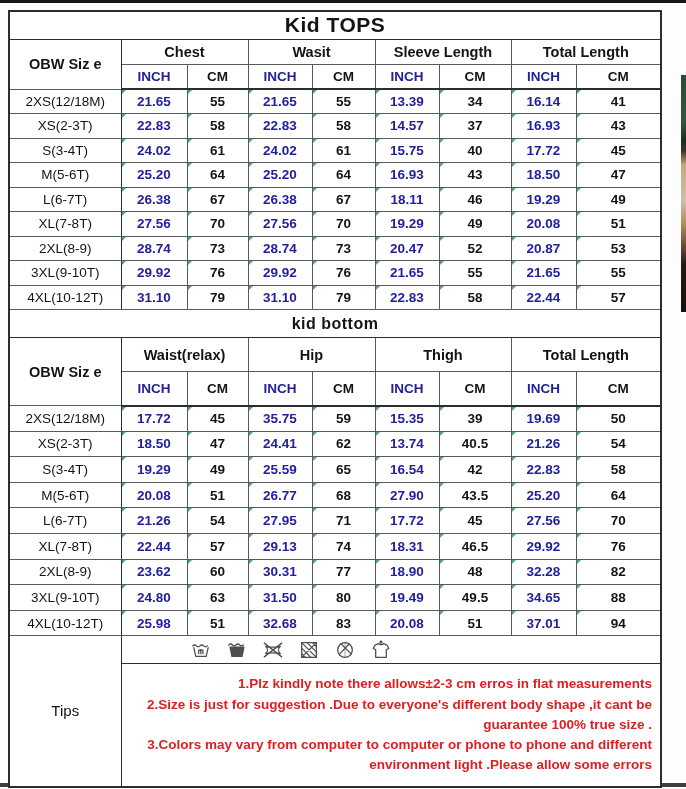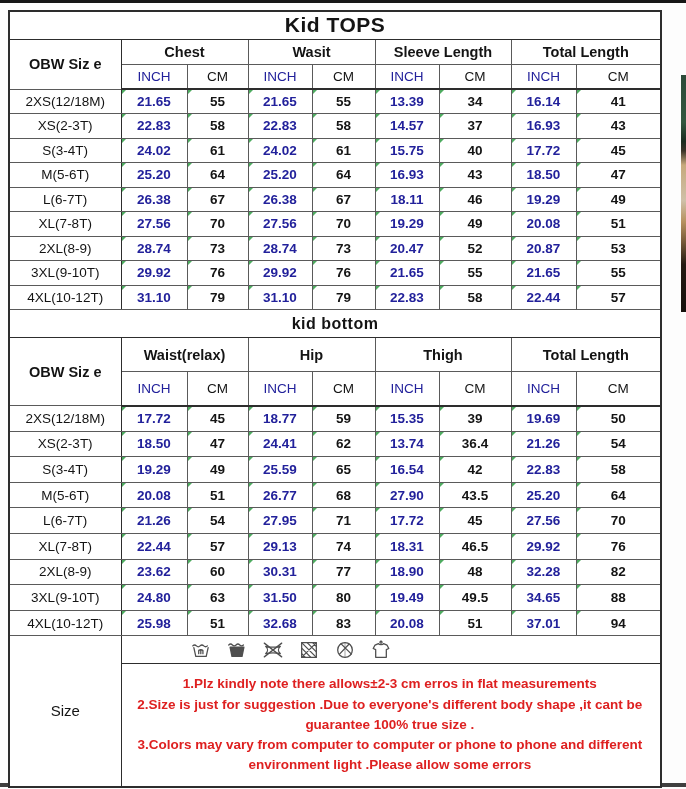--- a/index.html
+++ b/index.html
@@ -25,42 +25,42 @@
   }
   td{border:1px solid #5a5a5a;text-align:center;vertical-align:middle;padding:0;color:#141414;}
   tr.title-row{height:28px;}
   tr.title-row td{font-size:21px;font-weight:bold;border-bottom:1px solid #2d2d2d;letter-spacing:.5px;}
   tr.title-row.lower td{font-size:16px;}
   tr.group-row td{font-size:14.5px;font-weight:bold;}
   #tops-head tr.group-row{height:25px;}
   #tops-head tr.unit-row{height:25px;}
   #bottoms-head tr.group-row{height:34px;}
   #bottoms-head tr.unit-row{height:34px;}
-  tr.unit-row td{font-size:13.5px;font-weight:normal;border-bottom:2px solid #2d2d2d;}
+  tr.unit-row td{font-size:13.5px;font-weight:bold;border-bottom:2px solid #2d2d2d;}
   td.size-head{font-size:14.5px;font-weight:normal;border-right:1px solid #2d2d2d;}
   td.inch-h{color:#22219b;}
   #tops-body tr{height:24.5px;}
   #bottoms-body tr{height:25.6px;}
   #tops-body td,#bottoms-body td{font-size:13.5px;border-top:1px solid #8a8a8a;}
   td.size-cell{font-weight:normal;border-right:1px solid #2d2d2d;}
   td.val{font-weight:bold;position:relative;}
   td.val.inch{color:#22219b;}
   td.val.cm{color:#141414;}
   td.val::before{
     content:"";position:absolute;top:0;left:0;
     border-top:4px solid #2f9e44;border-right:4px solid transparent;opacity:.85;
   }
   tr.icons-row{height:28px;}
   td.tips-label-cell{font-size:15px;border-right:1px solid #2d2d2d;border-top:1px solid #5a5a5a;}
   td.icons-cell{border-bottom:1px solid #2d2d2d;}
   .icons-strip{display:flex;align-items:center;gap:14px;padding-left:68px;}
   .care-icon{width:22px;height:22px;display:inline-block;}
   .care-icon svg{width:100%;height:100%;stroke:#4f4f4f;fill:none;stroke-width:1.4;stroke-linecap:round;stroke-linejoin:round;}
   tr.tips-text-row{height:114px;}
-  td.tips-text-cell{text-align:center;vertical-align:top;padding:10px 8px 10px 6px;}
+  td.tips-text-cell{text-align:right;vertical-align:top;padding:10px 8px 10px 6px;}
   .tip-line{color:#de2020;font-weight:bold;font-size:13.5px;line-height:1.5;max-width:545px;}
 </style>
 </head>
 <body>
 
 <div class="top-edge-line"></div>
 <div class="photo-edge-strip"></div>
 <div class="bottom-edge-line"></div>
 
 <table class="size-chart">
@@ -224,35 +224,35 @@
       <td class="inch-h">INCH</td>
       <td>CM</td>
     </tr>
   </thead>
 
   <tbody id="bottoms-body">
       <tr>
         <td class="size-cell">2XS(12/18M)</td>
         <td class="val inch">17.72</td>
         <td class="val cm">45</td>
-        <td class="val inch">18.77</td>
+        <td class="val inch">35.75</td>
         <td class="val cm">59</td>
         <td class="val inch">15.35</td>
         <td class="val cm">39</td>
         <td class="val inch">19.69</td>
         <td class="val cm">50</td>
       </tr>
       <tr>
         <td class="size-cell">XS(2-3T)</td>
         <td class="val inch">18.50</td>
         <td class="val cm">47</td>
         <td class="val inch">24.41</td>
         <td class="val cm">62</td>
         <td class="val inch">13.74</td>
-        <td class="val cm">36.4</td>
+        <td class="val cm">40.5</td>
         <td class="val inch">21.26</td>
         <td class="val cm">54</td>
       </tr>
       <tr>
         <td class="size-cell">S(3-4T)</td>
         <td class="val inch">19.29</td>
         <td class="val cm">49</td>
         <td class="val inch">25.59</td>
         <td class="val cm">65</td>
         <td class="val inch">16.54</td>
@@ -323,21 +323,21 @@
         <td class="val cm">83</td>
         <td class="val inch">20.08</td>
         <td class="val cm">51</td>
         <td class="val inch">37.01</td>
         <td class="val cm">94</td>
       </tr>
     </tbody>
 
   <tbody id="tips-section">
     <tr class="icons-row">
-      <td class="tips-label-cell" rowspan="2">Size</td>
+      <td class="tips-label-cell" rowspan="2">Tips</td>
       <td class="icons-cell" colspan="8">
         <div class="icons-strip">
           <span class="care-icon">
             <svg viewBox="0 0 24 24">
                 <path d="M3 7.5q2-2 4 0t4 0t4 0t4 0"></path>
                 <path d="M4.2 9.5 6.3 19h11.4l2.1-9.5"></path>
                 <path d="M9.5 12.5v3.5M11.8 11.8v4.2M14.1 12.5v3.5M9.5 12.5q2.3-1.5 4.6 0"></path>
               </svg>
           </span>
           <span class="care-icon">

